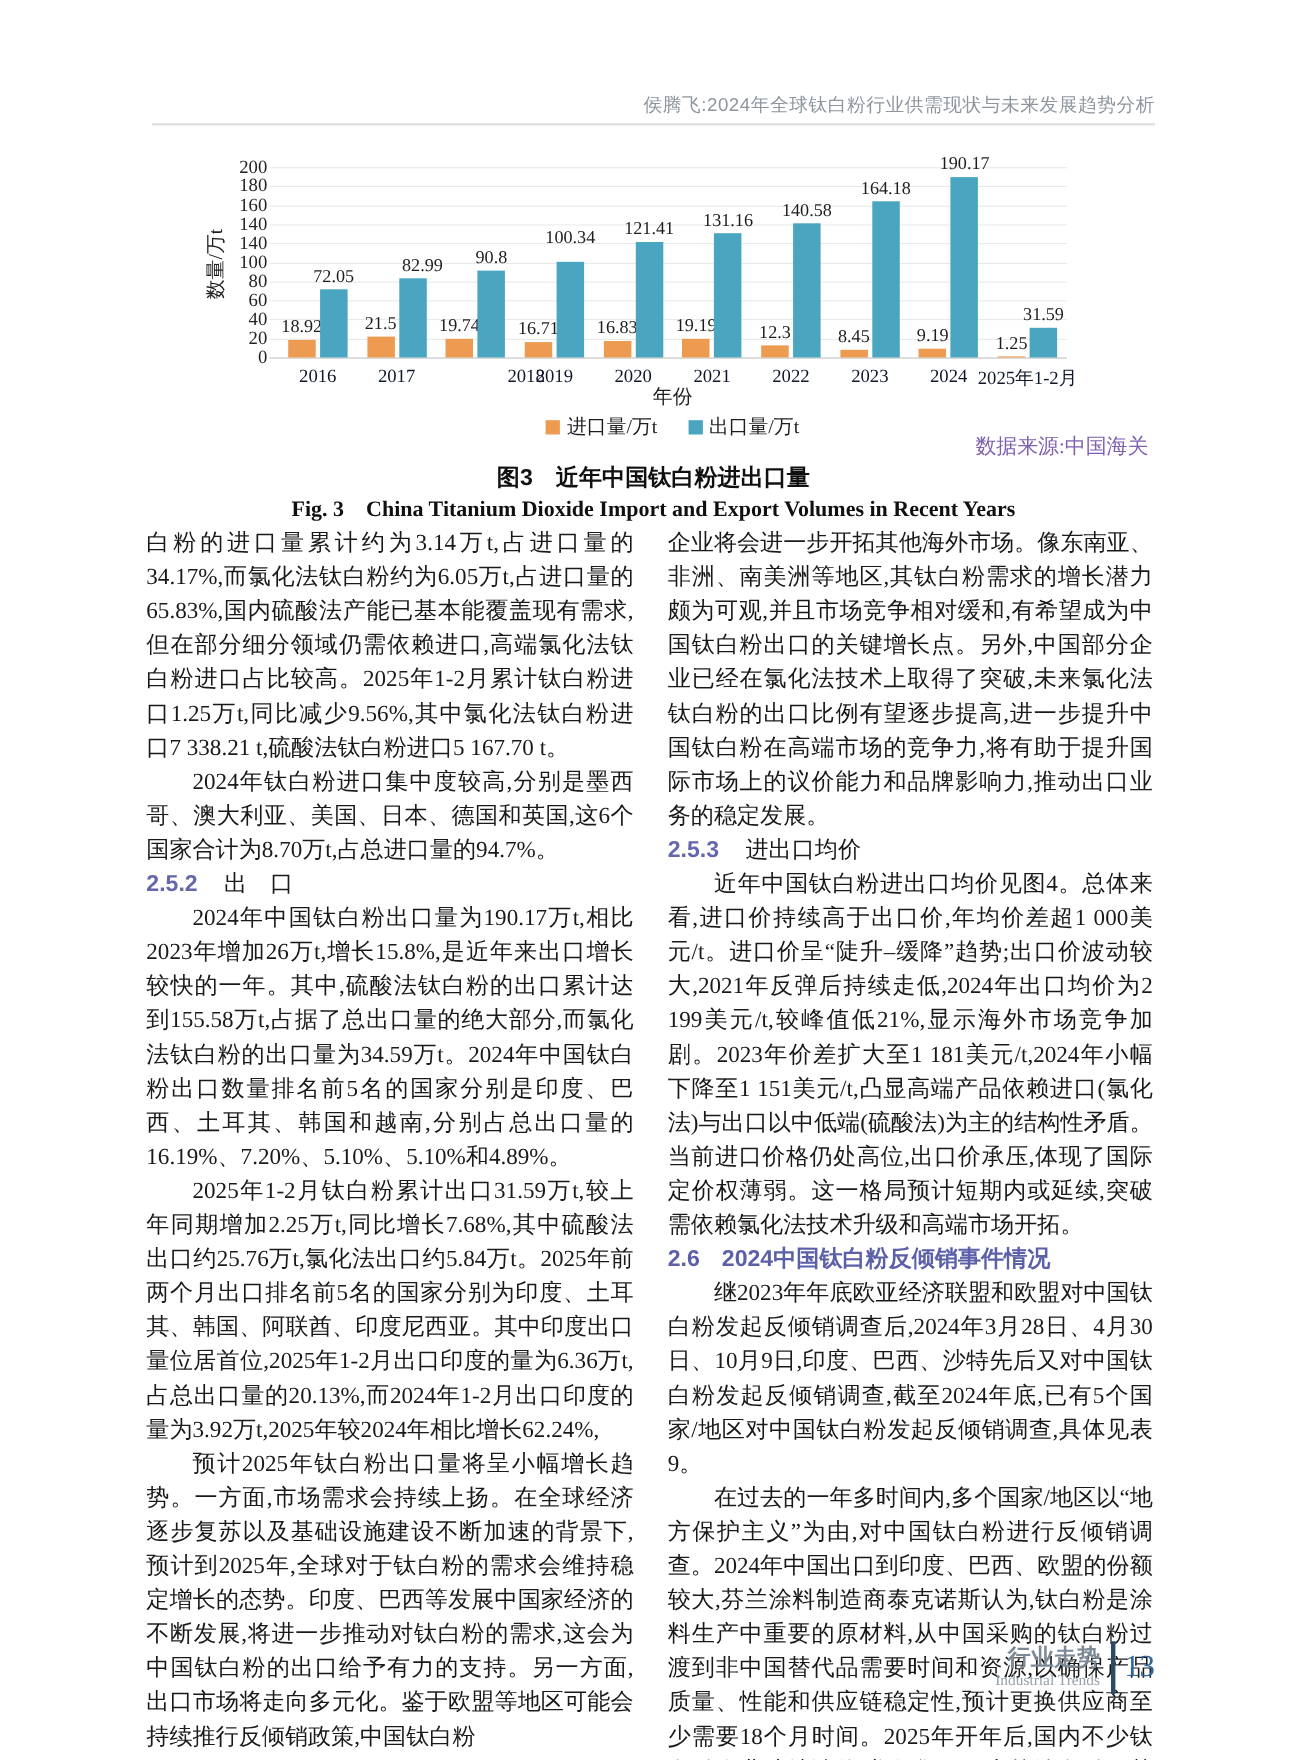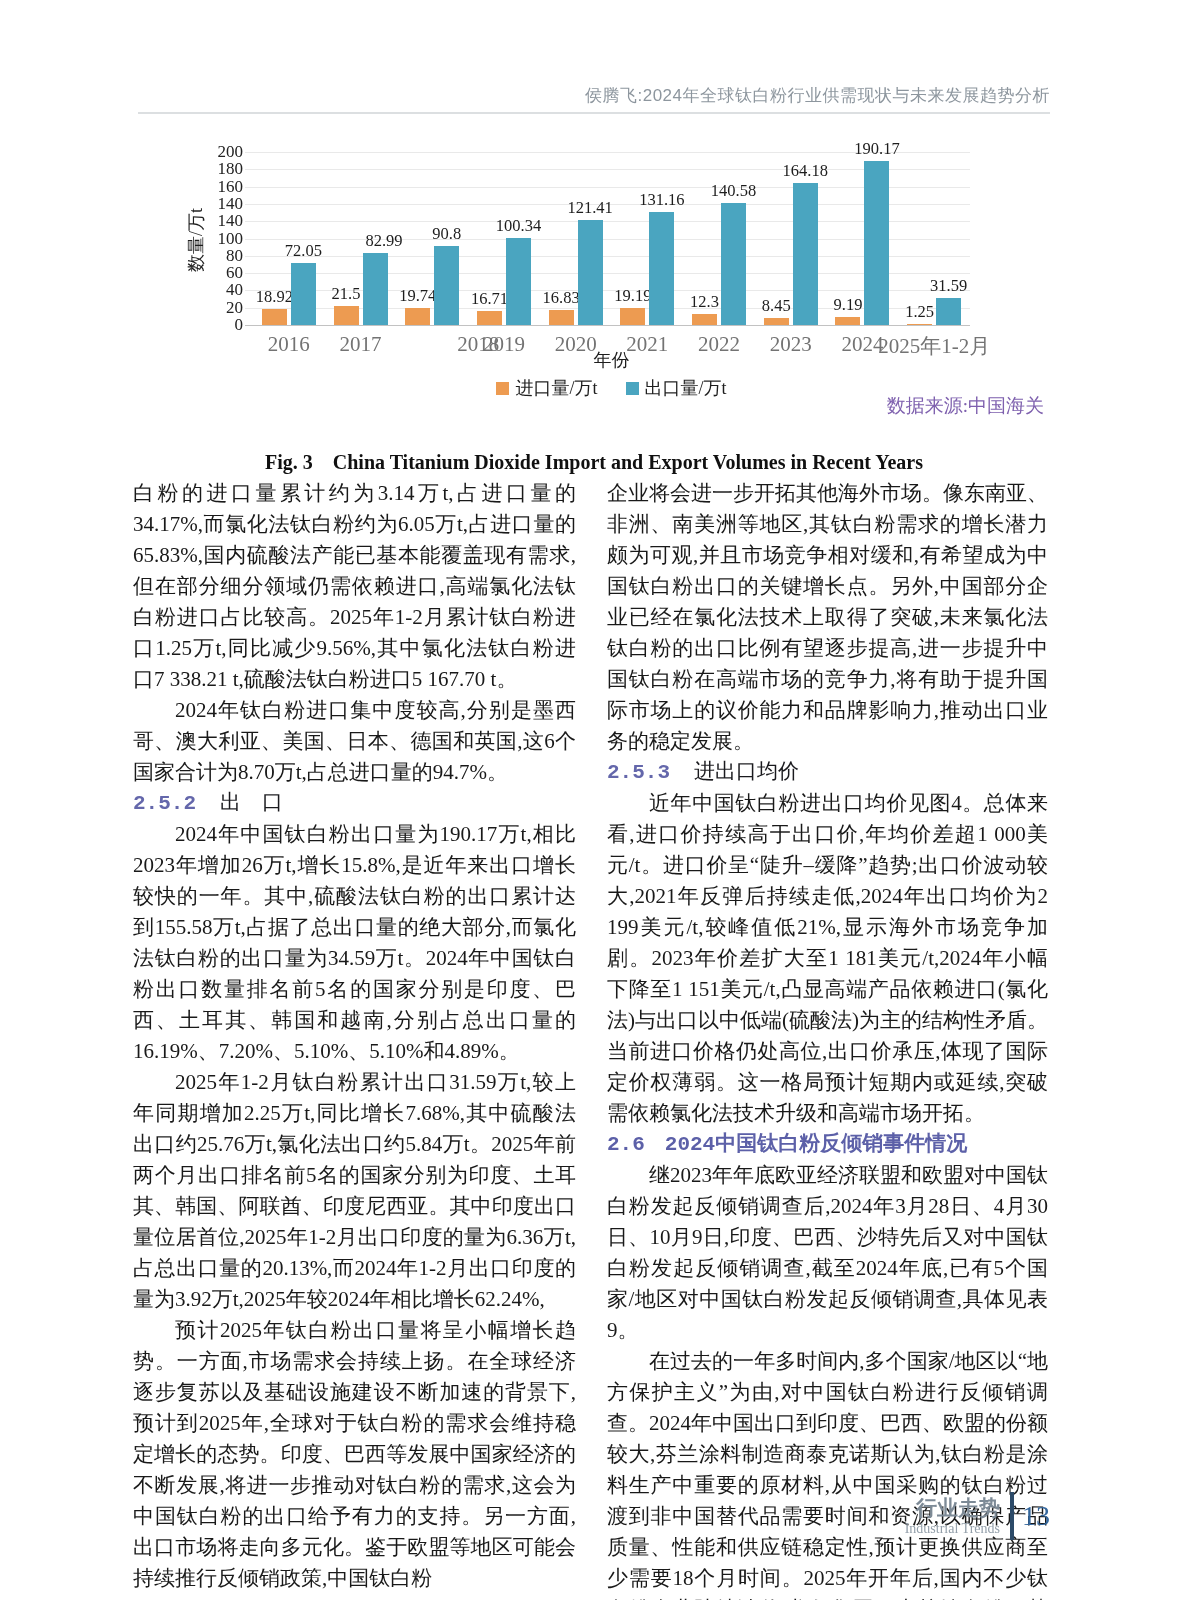--- a/index.html
+++ b/index.html
@@ -13,42 +13,42 @@
 
   
   .figure{position:absolute;left:138px;top:130px;width:912px;height:348px;}
   .plot{position:absolute;left:115px;top:22px;width:717px;height:173px;}
   .gridline{position:absolute;left:-8px;right:0;height:1px;background:#e9e9e9;}
   .gridline.baseline{background:#c2c2c2;}
   .ytick{position:absolute;right:calc(100% + 10px);width:44px;text-align:right;
     font-size:17px;color:#222;line-height:20px;}
   .bar{position:absolute;bottom:0;}
   .barlabel{position:absolute;transform:translateX(-50%);font-size:16.5px;color:#1d1d1d;white-space:nowrap;line-height:18px;}
-  .xtick{position:absolute;top:180px;transform:translateX(-50%);font-size:21px;color:#737373;white-space:nowrap;}
+  .xtick{position:absolute;top:180px;transform:translateX(-50%);font-size:17px;color:#0f172a;white-space:nowrap;}
   .y-axis-title{position:absolute;left:58px;top:110px;transform:translate(-50%,-50%) rotate(-90deg);
     font-size:18px;color:#1d1d1d;white-space:nowrap;}
   .x-axis-title{position:absolute;left:115px;top:218px;width:717px;text-align:center;font-size:18px;color:#1d1d1d;}
   .legend{position:absolute;left:115px;top:246px;width:717px;display:flex;justify-content:center;gap:28px;
     font-size:18px;color:#1d1d1d;align-items:center;}
   .legend-item{display:flex;align-items:center;gap:6px;}
   .swatch{display:inline-block;width:13px;height:13px;}
   .datasource{position:absolute;right:6px;top:263px;font-size:19px;color:var(--source_note);}
   .caption-zh{position:absolute;left:0;top:290px;width:100%;text-align:center;
     font-family:"Liberation Sans","DejaVu Sans",sans-serif;font-weight:bold;font-size:21px;color:#101010;}
   .caption-en{position:absolute;left:0;top:319px;width:100%;text-align:center;
     font-family:"Liberation Serif","DejaVu Serif",serif;font-weight:bold;font-size:20px;color:#101010;}
 
   
   .col{position:absolute;top:478px;font-size:21px;line-height:31px;text-align:justify;color:#191919;}
   .col-left{left:133px;width:443px;}
   .col-right{left:607px;width:441px;}
   .col p{margin:0;text-indent:2em;}
   .col p.noindent{text-indent:0;}
   .subheading{margin:0;font-size:21px;line-height:31px;font-weight:normal;text-align:left;
-    font-family:Liberation Mono, monospace;color:#1a1a1e;}
+    font-family:Liberation Sans, sans-serif;color:#1a1a1e;}
   .subheading .hnum{color:var(--heading_accent);font-weight:bold;margin-right:24px;}
   .subheading.major{font-weight:bold;color:var(--section_heading);}
   .subheading.major .hnum{color:var(--section_heading);margin-right:20px;text-align:right;}
 
   
   .footer{position:absolute;left:0;top:1492px;width:1050px;display:flex;justify-content:flex-end;align-items:center;}
   .footer-labels{display:flex;flex-direction:column;align-items:flex-end;}
   .footer-zh{font-family:"Liberation Sans","DejaVu Sans",sans-serif;font-weight:bold;font-size:21px;
     color:var(--footer_label);line-height:25px;}
   .footer-en{font-family:"Liberation Serif","DejaVu Serif",serif;font-size:14px;color:#94a0ab;line-height:17px;}
@@ -101,21 +101,21 @@
         <div class="barlabel" style="left: 131px; bottom: 74.7863px;">82.99</div>
         <div class="xtick" style="left: 107.55px;">2017</div>
         <div class="bar" style="left: 152.25px; width: 25px; height: 17.0751px; background: rgb(237, 155, 81);"></div>
         <div class="barlabel" style="left: 164.75px; bottom: 20.0751px;">19.74</div>
         <div class="bar" style="left: 181.25px; width: 25px; height: 78.542px; background: rgb(74, 165, 192);"></div>
         <div class="barlabel" style="left: 193.75px; bottom: 81.542px;">90.8</div>
         <div class="xtick" style="left: 179.25px; margin-left: 46px;">2018</div>
         <div class="bar" style="left: 223.95px; width: 25px; height: 14.4542px; background: rgb(237, 155, 81);"></div>
         <div class="barlabel" style="left: 236.45px; bottom: 17.4541px;">16.71</div>
         <div class="bar" style="left: 252.95px; width: 25px; height: 86.7941px; background: rgb(74, 165, 192);"></div>
-        <div class="barlabel" style="left: 265.45px; bottom: 90px;">100.34</div>
+        <div class="barlabel" style="left: 265.45px; bottom: 100px;">100.34</div>
         <div class="xtick" style="left: 250.95px;">2019</div>
         <div class="bar" style="left: 295.65px; width: 25px; height: 14.5579px; background: rgb(237, 155, 81);"></div>
         <div class="barlabel" style="left: 308.15px; bottom: 17.5579px;">16.83</div>
         <div class="bar" style="left: 324.65px; width: 25px; height: 105.02px; background: rgb(74, 165, 192);"></div>
         <div class="barlabel" style="left: 337.15px; bottom: 108.02px;">121.41</div>
         <div class="xtick" style="left: 322.65px;">2020</div>
         <div class="bar" style="left: 367.35px; width: 25px; height: 16.5994px; background: rgb(237, 155, 81);"></div>
         <div class="barlabel" style="left: 379.85px; bottom: 19.5994px;">19.19</div>
         <div class="bar" style="left: 396.35px; width: 25px; height: 113.453px; background: rgb(74, 165, 192);"></div>
         <div class="barlabel" style="left: 408.85px; bottom: 116.453px;">131.16</div>
@@ -146,20 +146,21 @@
       <span class="legend-item">
         <span class="swatch" style="background: rgb(237, 155, 81);"></span>
         <span>进口量/万t</span>
       </span>
       <span class="legend-item">
         <span class="swatch" style="background: rgb(74, 165, 192);"></span>
         <span>出口量/万t</span>
       </span>
     </div>
     <div class="datasource">数据来源:中国海关</div>
+    <div class="caption-zh">图3　近年中国钛白粉进出口量</div>
     <div class="caption-en">Fig. 3　China Titanium Dioxide Import and Export Volumes in Recent Years</div>
   </div>
 
   <div class="col col-left">
     <p class="noindent">白粉的进口量累计约为3.14万t,占进口量的34.17%,而氯化法钛白粉约为6.05万t,占进口量的65.83%,国内硫酸法产能已基本能覆盖现有需求,但在部分细分领域仍需依赖进口,高端氯化法钛白粉进口占比较高。2025年1-2月累计钛白粉进口1.25万t,同比减少9.56%,其中氯化法钛白粉进口7 338.21 t,硫酸法钛白粉进口5 167.70 t。</p>
     <p>2024年钛白粉进口集中度较高,分别是墨西哥、澳大利亚、美国、日本、德国和英国,这6个国家合计为8.70万t,占总进口量的94.7%。</p>
     <h3 class="subheading">
       <span class="hnum">2.5.2</span><span class="htitle">出　口</span>
     </h3>
     <p>2024年中国钛白粉出口量为190.17万t,相比2023年增加26万t,增长15.8%,是近年来出口增长较快的一年。其中,硫酸法钛白粉的出口累计达到155.58万t,占据了总出口量的绝大部分,而氯化法钛白粉的出口量为34.59万t。2024年中国钛白粉出口数量排名前5名的国家分别是印度、巴西、土耳其、韩国和越南,分别占总出口量的16.19%、7.20%、5.10%、5.10%和4.89%。</p>

